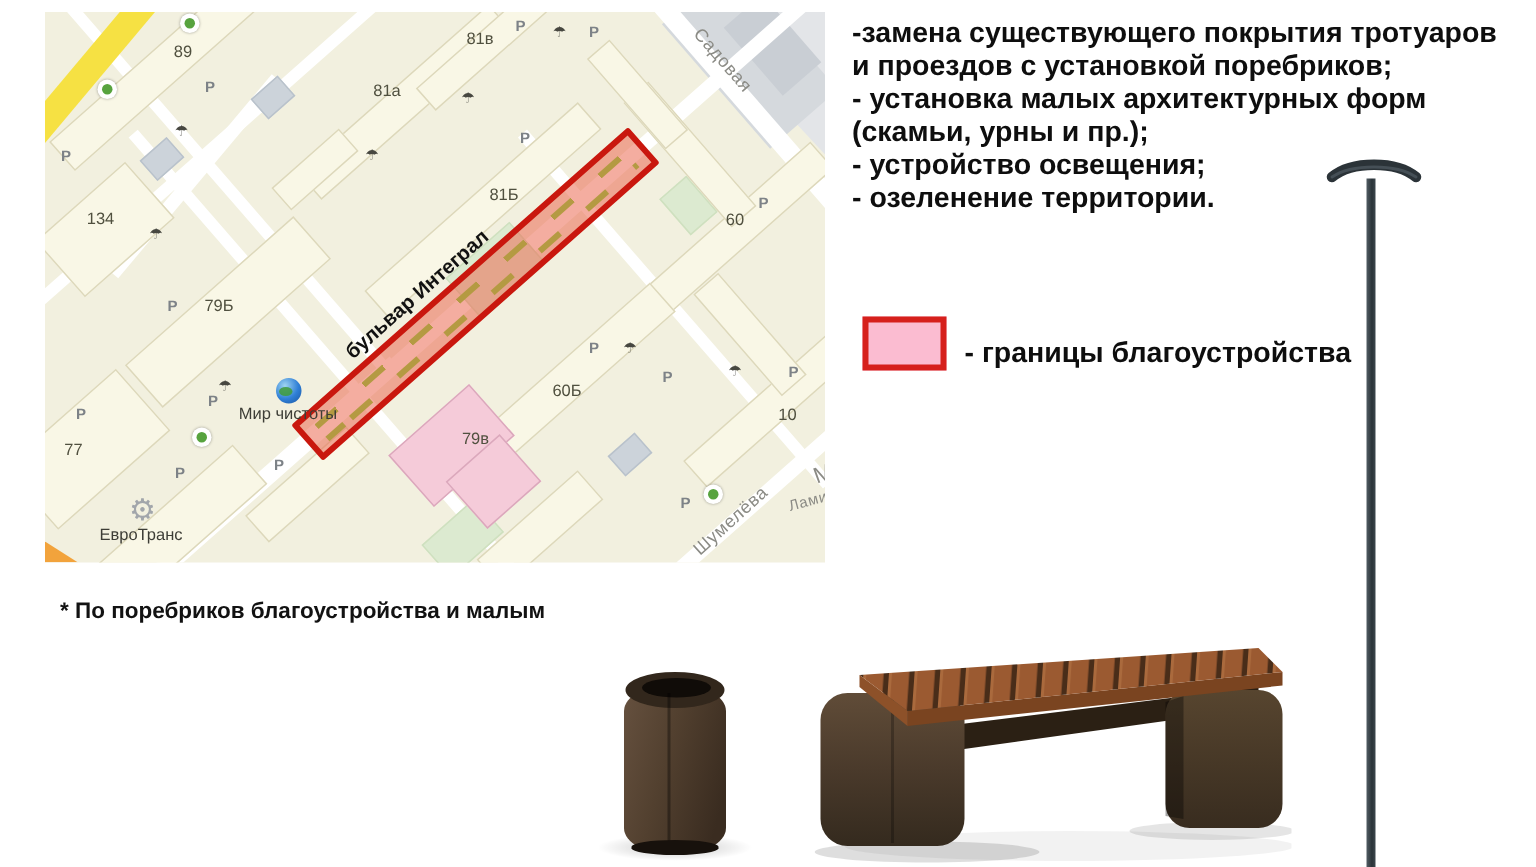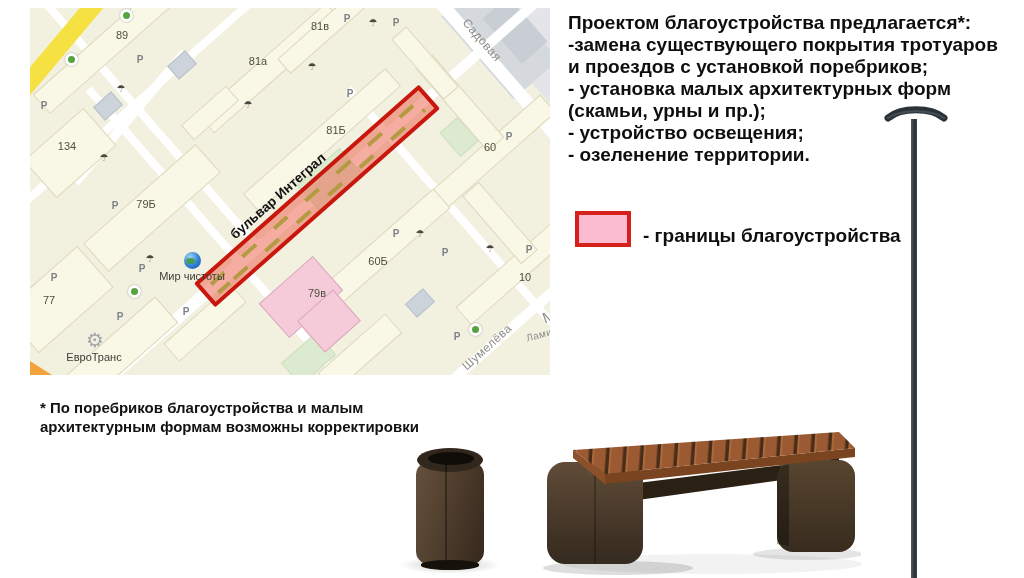--- a/index.html
+++ b/index.html
@@ -176,37 +176,35 @@
       <i></i>
     </div>
   <div class="gc" style="left:439px;top:315px">
       <i></i>
     </div>
 
   <div class="orangecorner"></div>
 </div>
 
 <div class="title">
-  <div>Проектом благоустройства предлагается*:</div>
   <div>-замена существующего покрытия тротуаров</div>
   <div>и проездов с установкой поребриков;</div>
   <div>- установка малых архитектурных форм</div>
   <div>(скамьи, урны и пр.);</div>
   <div>- устройство освещения;</div>
   <div>- озеленение территории.</div>
 </div>
 
 <div class="legend">
   <div class="lbox"></div>
   <span class="ltext">- границы благоустройства</span>
 </div>
 
 <div class="foot">
   <div>* По поребриков благоустройства и малым</div>
-  <div>архитектурным формам возможны корректировки</div>
 </div>
 
 <div class="pole"></div>
 <svg class="cap" width="64" height="22" viewBox="0 0 64 22">
   <path d="M4,16 C17,5 47,5 60,16" fill="none" stroke="#2b3338" stroke-width="7" stroke-linecap="round"></path>
   <path d="M4,16 C17,7 47,7 60,16" fill="none" stroke="#454f56" stroke-width="2" stroke-linecap="round"></path>
 </svg>
 
 <div class="bin">
   <div class="bin-shadow"></div>

